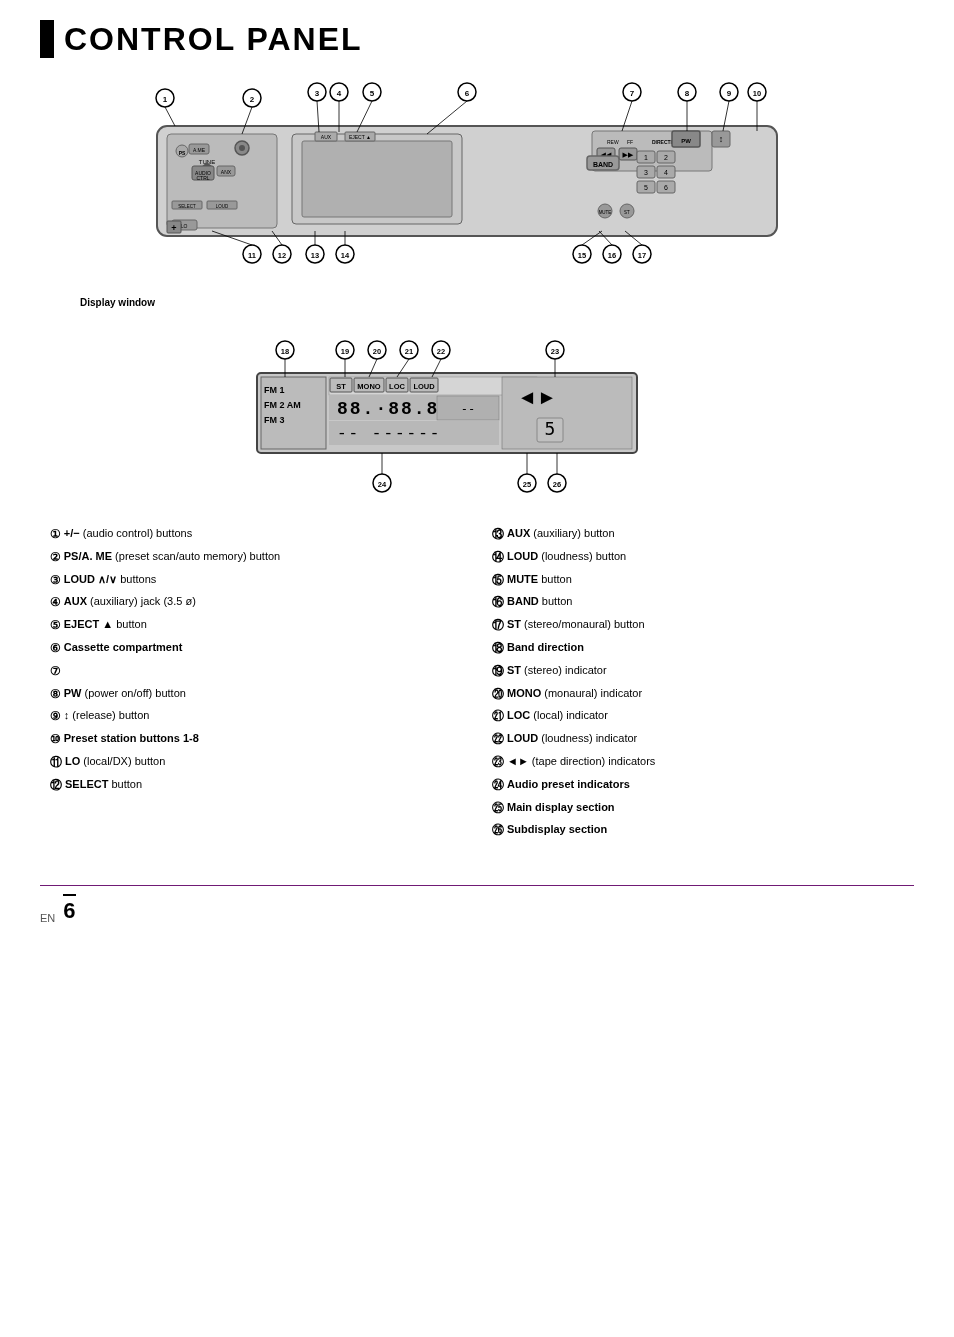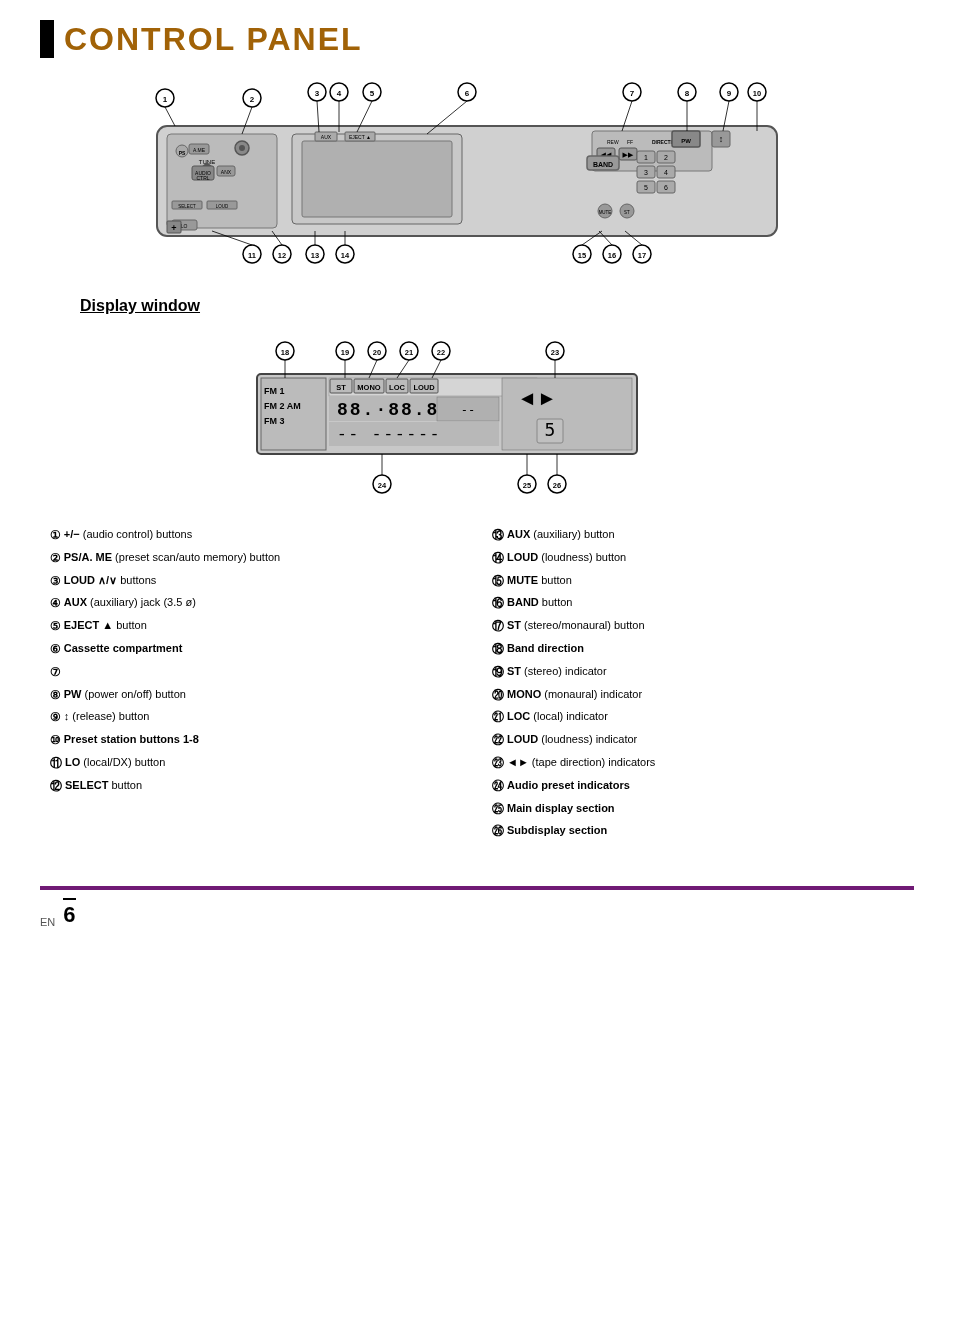--- a/index.html
+++ b/index.html
@@ -22,38 +22,37 @@
       background: #000;
       width: 14px;
       height: 38px;
       margin-right: 10px;
       flex-shrink: 0;
     }
     .title-text {
       font-size: 32px;
       font-weight: 900;
       letter-spacing: 2px;
-      color: #a16207;
+      color: #000000;
     }
 
     
     .diagram-section {
       margin-bottom: 18px;
     }
 
     
     .display-section {
       margin-bottom: 18px;
     }
     .display-label {
       font-weight: bold;
-      font-size: 16px;
-      margin-bottom: 14px;
+      font-size: 10px;
+      margin-bottom: 20px;
       margin-left: 40px;
-      text-decoration: underline;
     }
 
     
     .descriptions {
       display: grid;
       grid-template-columns: 1fr 1fr;
       gap: 0 30px;
       margin-top: 20px;
       padding: 0 10px;
     }
@@ -73,21 +72,21 @@
     .desc-text {
       font-size: 11px;
     }
     .desc-text strong {
       font-weight: bold;
     }
 
     
     .footer {
       margin-top: 40px;
-      border-top: 4px solid #701a75;
+      border-top: 1px solid #701a75;
       padding-top: 8px;
       display: flex;
       align-items: flex-end;
       gap: 8px;
     }
     .footer-en {
       font-size: 11px;
       color: #555;
     }
     .footer-num {

